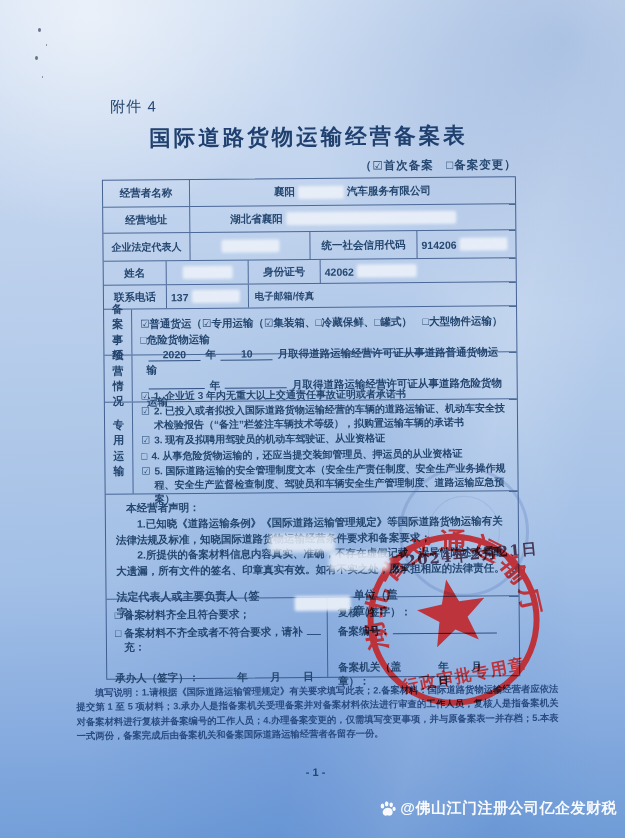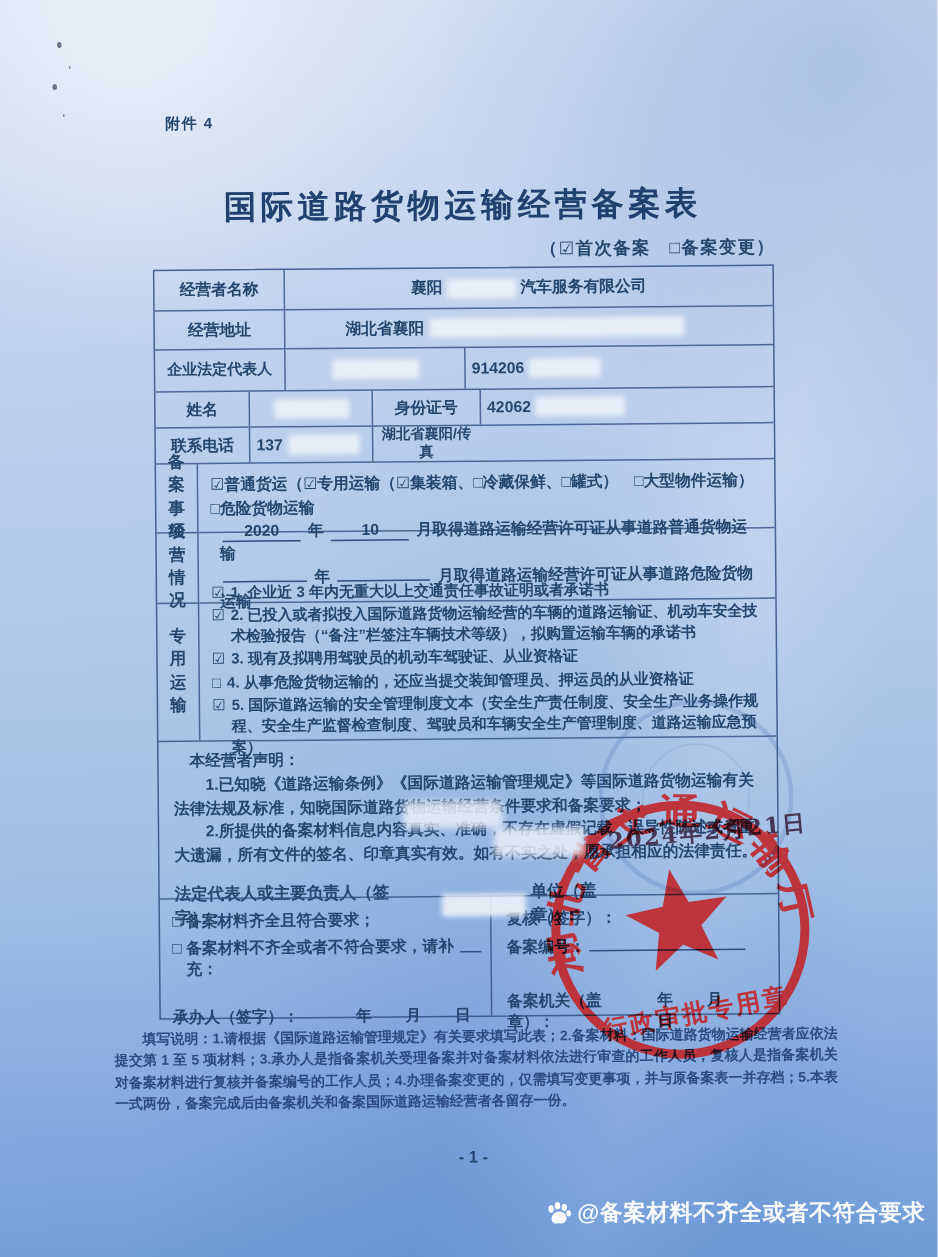--- a/index.html
+++ b/index.html
@@ -15,21 +15,21 @@
       radial-gradient(circle at 90% 5%, rgba(96,136,196,.34), transparent 28%),
       radial-gradient(circle at 14% 2%, rgba(255,255,255,.55), transparent 22%),
       radial-gradient(ellipse at 55% 118%, rgba(64,116,198,.30), transparent 55%),
       linear-gradient(104deg, transparent 58%, rgba(255,255,255,.16) 72%, transparent 84%);
   }
   .ink-dots{ position:absolute; left:38px; top:28px; width:3px; height:4px; border-radius:50%;
     background:#2a3450; opacity:.65; z-index:1;
     box-shadow: 7px 15px 0 -1px #33405c, -3px 28px 0 0 #2a3450, 15px 33px 0 -1.5px #42506e, 3px 47px 0 -1px #33405c; }
   .sheet{ position:absolute; inset:0; transform:rotate(-0.5deg); z-index:2; }
 
-  .attachment{ position:absolute; left:113px; top:74px; font-size:10px; font-weight:700; letter-spacing:1px; }
+  .attachment{ position:absolute; left:113px; top:96px; font-size:15px; font-weight:400; letter-spacing:1px; }
   .title{ position:absolute; left:85px; top:122px; width:452px; text-align:center;
     font-size:21.5px; font-weight:700; letter-spacing:3px; color:#20416f; }
   .filing-type{ position:absolute; left:105px; top:159px; width:414px; text-align:right;
     font-weight:700; font-size:11.5px; letter-spacing:1px; }
 
   .form-table{ position:absolute; left:104px; top:178px; width:414px;
     border:1.4px solid rgba(47,79,130,.85); display:flex; flex-direction:column;
     font-size:10.5px; font-weight:600; }
   .trow{ display:flex; border-top:1.2px solid rgba(47,79,130,.8); align-items:stretch; }
   .trow:first-child{ border-top:none; }
@@ -109,20 +109,21 @@
         <span>湖北省襄阳</span>
         <span class="redact" style="width:170px;"></span>
       </div>
     </div>
 
     <div class="trow" style="height:28px;">
       <div class="tcell lab" style="flex:0 0 86px; font-size:10px; line-height:1.15;">企业法定代表人</div>
       <div class="tcell val" style="flex:0 0 120px;">
         <span class="redact" style="width:58px;"></span>
       </div>
+      <div class="tcell lab" style="flex:0 0 107px;">统一社会信用代码</div>
       <div class="tcell left-align" style="flex:1;">
         <span>914206</span>
         <span class="redact" style="width:48px;"></span>
       </div>
     </div>
 
     <div class="trow" style="height:48px;">
       <div style="flex:1; display:flex; flex-direction:column;">
         <div class="trow" style="height:24px; border-top:none;">
           <div class="tcell lab" style="flex:0 0 62px;">姓名</div>
@@ -134,21 +135,21 @@
             <span>42062</span>
             <span class="redact" style="width:60px;"></span>
           </div>
         </div>
         <div class="trow" style="height:24px;">
           <div class="tcell lab" style="flex:0 0 62px;">联系电话</div>
           <div class="tcell left-align" style="flex:0 0 82px;">
             <span>137</span>
             <span class="redact" style="width:48px;"></span>
           </div>
-          <div class="tcell lab" style="flex:0 0 72px; font-size:9.5px; line-height:1.2;">湖北省襄阳/传真</div>
+          <div class="tcell lab" style="flex:0 0 72px; font-size:9.5px; line-height:1.2;">电子邮箱/传真</div>
         </div>
       </div>
     </div>
 
     <div class="trow" style="height:46px;">
       <div class="tcell vert">
         <span>备案事项</span>
       </div>
       <div class="tcell content-col">
         <div>☑普通货运（☑专用运输（☑集装箱、□冷藏保鲜、□罐式）　□大型物件运输）</div>
@@ -275,14 +276,14 @@
 </div>
 
 <div class="watermark">
   <svg width="17" height="16" viewBox="0 0 20 19">
     <ellipse cx="4" cy="6" rx="2.2" ry="3" fill="#fff" opacity=".95"></ellipse>
     <ellipse cx="9" cy="3.4" rx="2.2" ry="3" fill="#fff" opacity=".95"></ellipse>
     <ellipse cx="14.4" cy="4.6" rx="2.1" ry="2.9" fill="#fff" opacity=".95"></ellipse>
     <ellipse cx="17.8" cy="9.4" rx="1.9" ry="2.5" fill="#fff" opacity=".95"></ellipse>
     <path d="M10.5 8 C14.5 8 17 11.5 16 14.5 C15 17.5 12 18 10 17 C8 18 5 17.5 4.4 14.6 C3.8 11.5 6.5 8 10.5 8 Z" fill="#fff" opacity=".95"></path>
   </svg>
-  <span>@备案材料不齐全或者不符合要求</span>
+  <span>@佛山江门注册公司亿企发财税</span>
 </div>
 
 </body></html>

